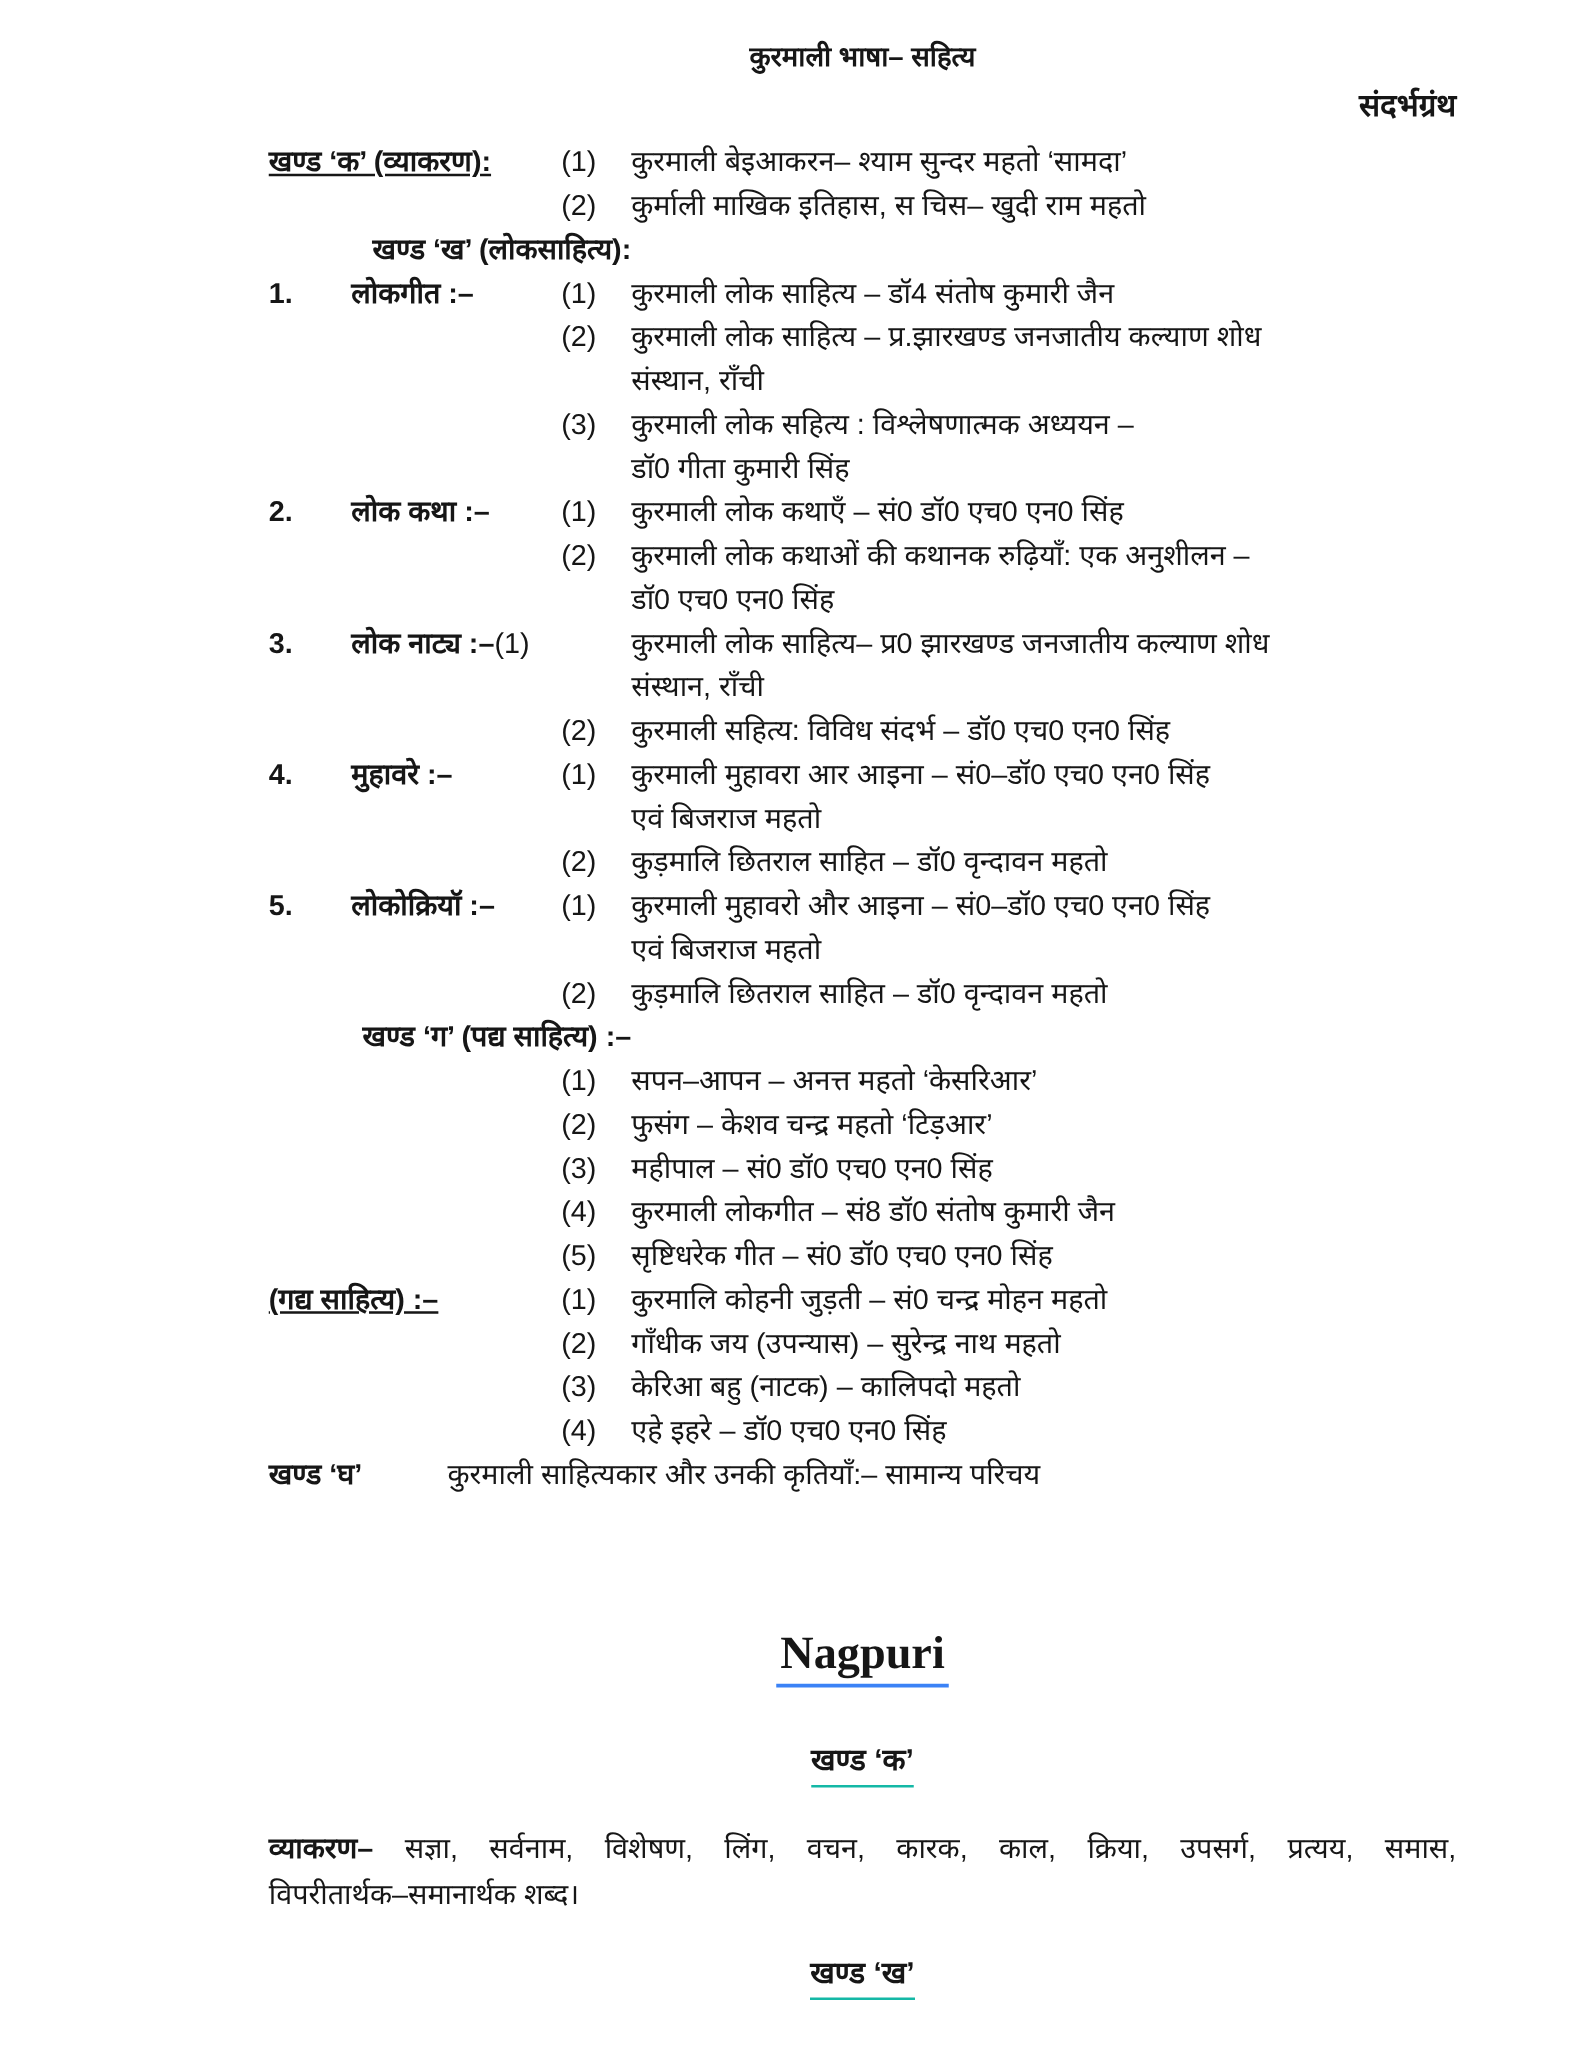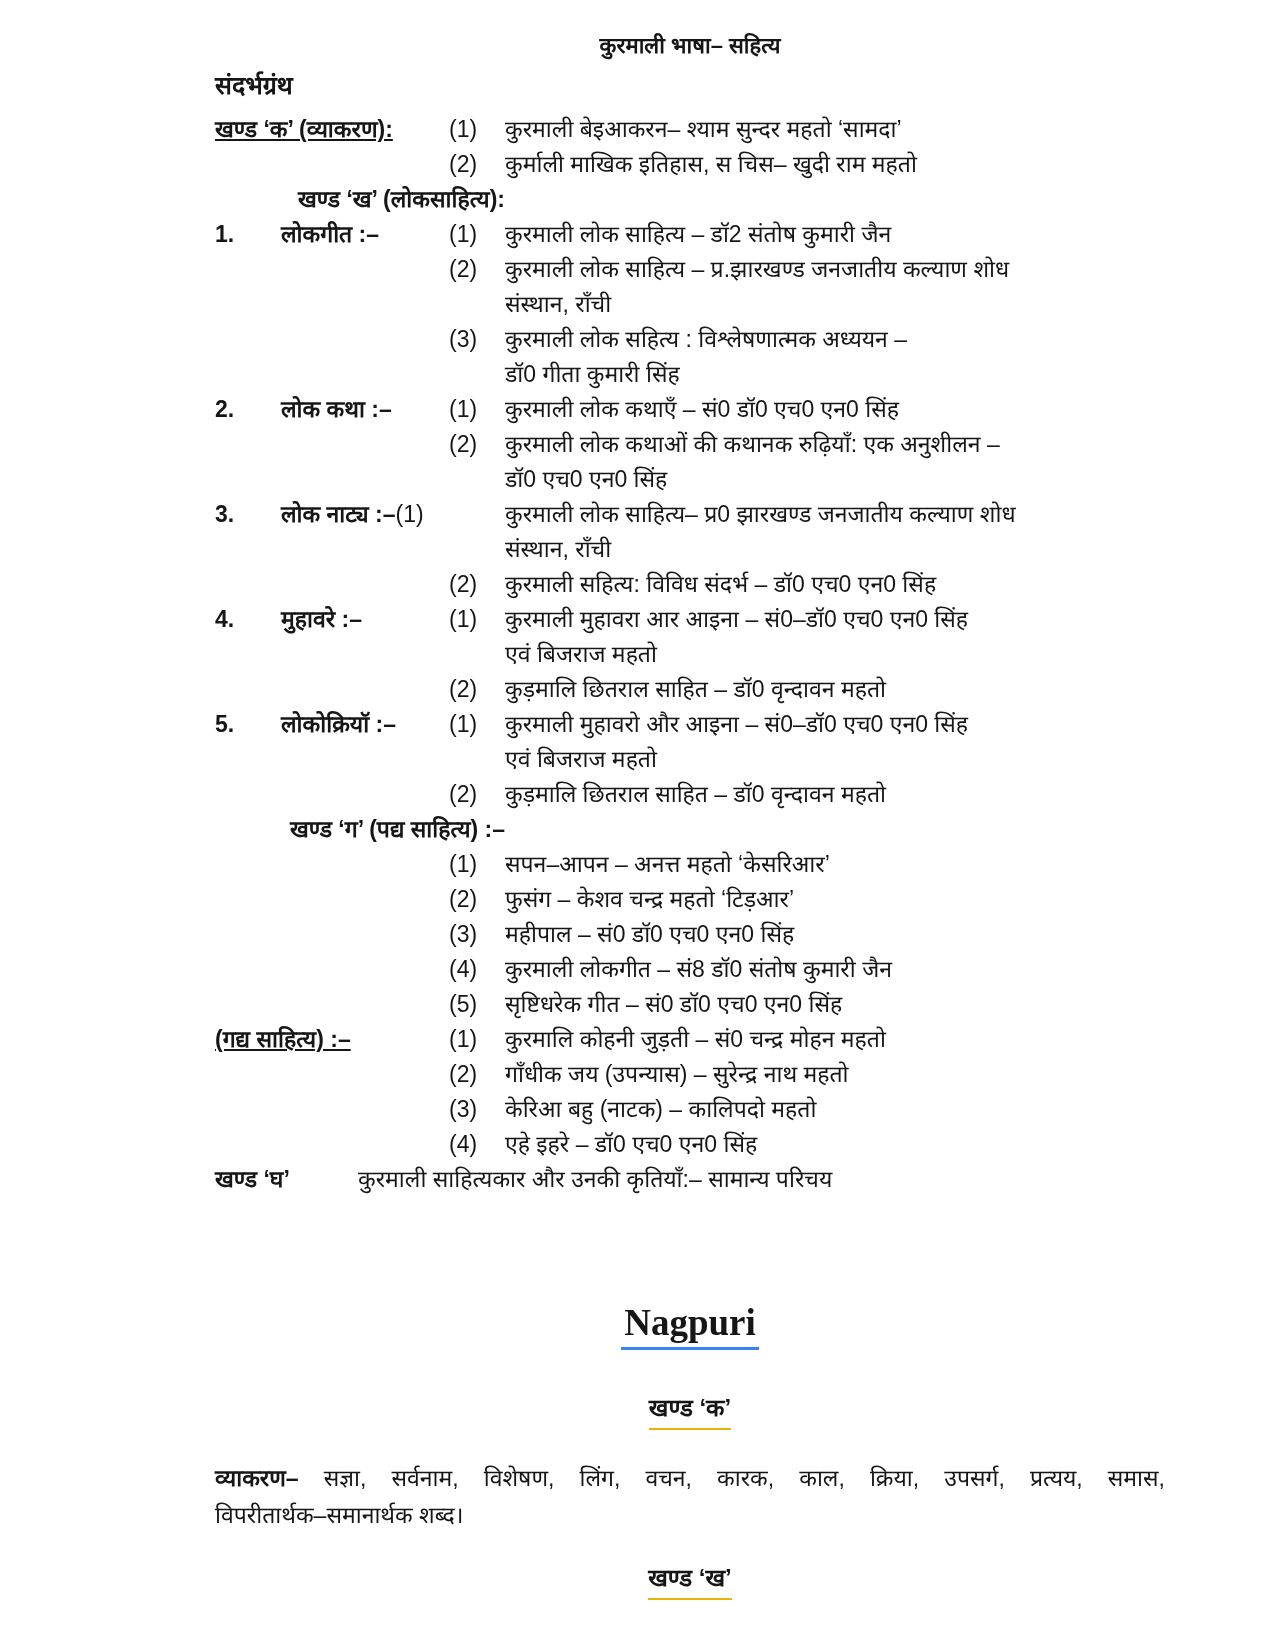--- a/index.html
+++ b/index.html
@@ -4,21 +4,21 @@
 <style>
   html,body{margin:0;padding:0;}
   body{
     width:1275px;height:1651px;
     background:#ffffff;color:#161616;
     font-family:"Liberation Sans","DejaVu Sans",sans-serif;
     overflow:hidden;
   }
   .content{margin:26px 0 0 215px;width:950px;}
   .doc-title{text-align:center;font-size:22px;font-weight:bold;line-height:40px;}
-  .doc-subtitle{text-align:left;font-size:25px;font-weight:bold;line-height:34px;margin-top:2px;}
+  .doc-subtitle{text-align:right;font-size:25px;font-weight:bold;line-height:34px;margin-top:2px;}
   .list{margin-top:10px;font-size:23px;}
   .row{display:grid;grid-template-columns:66px 168px 56px 1fr;}
   .cell{line-height:35px;}
   .serial{font-weight:bold;}
   .label{font-weight:bold;white-space:nowrap;}
   .label .inline-num{font-weight:normal;}
   .num{font-weight:normal;}
   .text .line{line-height:35px;white-space:nowrap;}
   .row-section .label{grid-column:1/4;text-align:right;}
   .row-label-wide .label{grid-column:1/3;text-decoration:underline;}
@@ -26,21 +26,21 @@
   .nagpuri{text-align:center;margin-top:104px;}
   .nag-head{
     display:inline-block;
     font-family:"Liberation Serif","DejaVu Serif",serif;
     font-size:37px;font-weight:bold;
     border-bottom:3px solid #3b82f6;padding:0 3px 3px;
   }
   .kh-head{text-align:center;margin-top:40px;}
   .kh-head .kh-text{
     display:inline-block;font-size:24px;font-weight:bold;
-    border-bottom:2px solid #eab308;padding-bottom:5px;
+    border-bottom:2px solid #14b8a6;padding-bottom:5px;
   }
   .grammar{margin-top:30px;font-size:23px;width:950px;}
   .g-line1{text-align:justify;text-align-last:justify;line-height:37px;}
   .g-line2{line-height:37px;}
   .g-label{font-weight:bold;}
   .kh2{margin-top:26px;}
 </style>
 </head>
 <body>
 
@@ -65,21 +65,21 @@
         </div>
       </div>
       <div class="row row-section">
         <div class="cell label">खण्ड ‘ख’ (लोकसाहित्य):</div>
       </div>
       <div class="row">
         <div class="cell serial">1.</div>
         <div class="cell label">लोकगीत :–</div>
         <div class="cell num">(1)</div>
         <div class="cell text">
-          <div class="line">कुरमाली लोक साहित्य – डॉ2 संतोष कुमारी जैन</div>
+          <div class="line">कुरमाली लोक साहित्य – डॉ4 संतोष कुमारी जैन</div>
         </div>
       </div>
       <div class="row">
         <div class="cell serial"></div>
         <div class="cell label"></div>
         <div class="cell num">(2)</div>
         <div class="cell text">
           <div class="line">कुरमाली लोक साहित्य – प्र.झारखण्ड जनजातीय कल्याण शोध</div>
           <div class="line">संस्थान, राँची</div>
         </div>

